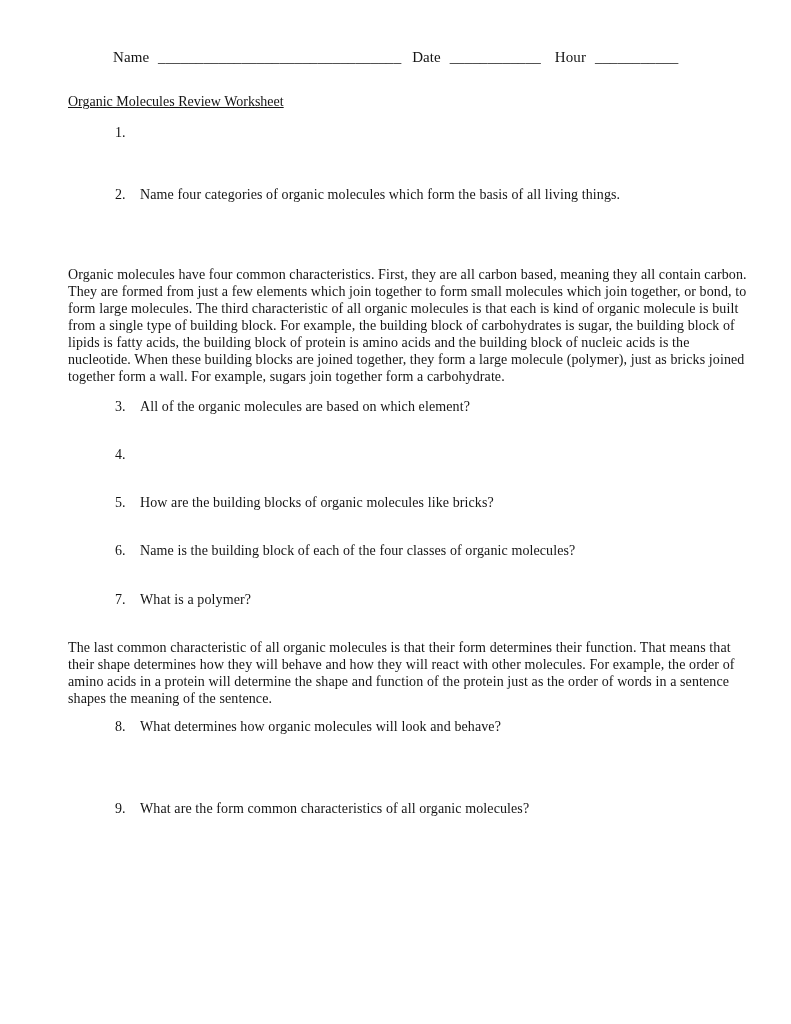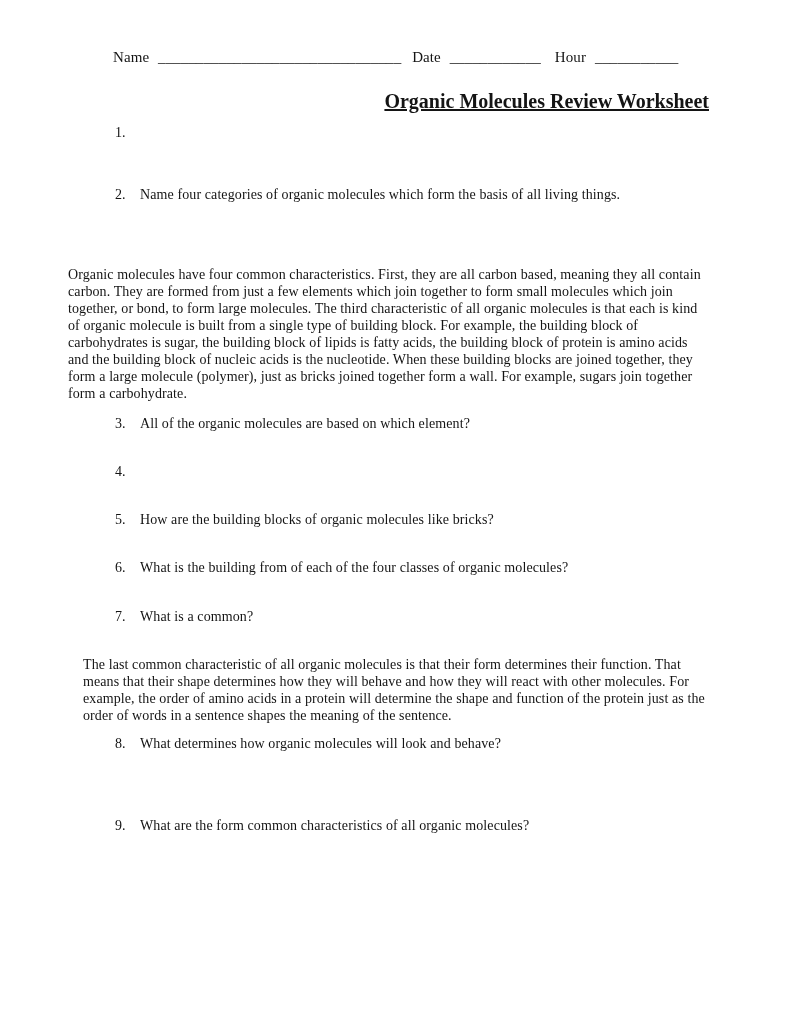--- a/index.html
+++ b/index.html
@@ -11,53 +11,53 @@
     position: relative;
     width: 791px;
     height: 1024px;
     margin: 0 auto;
     background: #ffffff;
     color: #141414;
     font-family: "Liberation Serif", "DejaVu Serif", serif;
     font-size: 14px;
     line-height: 17px;
     box-sizing: border-box;
-    padding: 47px 82px 0 68px;
+    padding: 47px 44px 0 68px;
     overflow: hidden;
   }
   .header-row {
     margin-left: 45px;
     font-size: 15px;
     line-height: 20px;
     white-space: nowrap;
     letter-spacing: 0.1px;
   }
   .header-row .label {
     display: inline-block;
   }
   .header-row .blank {
     display: inline-block;
     margin-left: 5px;
   }
   .gap-date { margin-left: 7px; }
   .gap-hour { margin-left: 10px; }
   .title {
     margin: 26px 0 0 0;
-    font-size: 20px;
+    font-size: 14px;
     line-height: 17px;
-    font-weight: bold;
+    font-weight: normal;
     text-decoration: underline;
-    text-align: right;
+    text-align: left;
   }
   .para {
     margin: 0;
     letter-spacing: 0.1px;
   }
   .para-characteristics { margin-top: 63px; }
-  .para-formfunction   { margin-top: 31px; margin-left: 15px; }
+  .para-formfunction   { margin-top: 31px; }
   .question {
     display: flex;
     padding-left: 47px;
     letter-spacing: 0.1px;
   }
   .qnum {
     flex: none;
     width: 25px;
   }
   .qtext { flex: 1; }
@@ -108,26 +108,26 @@
     <span class="qnum">4.</span>
   </div>
 
   <div class="question q5">
     <span class="qnum">5.</span>
     <span class="qtext">How are the building blocks of organic molecules like bricks?</span>
   </div>
 
   <div class="question q6">
     <span class="qnum">6.</span>
-    <span class="qtext">What is the building from of each of the four classes of organic molecules?</span>
+    <span class="qtext">Name is the building block of each of the four classes of organic molecules?</span>
   </div>
 
   <div class="question q7">
     <span class="qnum">7.</span>
-    <span class="qtext">What is a common?</span>
+    <span class="qtext">What is a polymer?</span>
   </div>
 
   <p class="para para-formfunction">The last common characteristic of all organic molecules is that their form determines their function. That means that their shape determines how they will behave and how they will react with other molecules. For example, the order of amino acids in a protein will determine the shape and function of the protein just as the order of words in a sentence shapes the meaning of the sentence.</p>
 
   <div class="question q8">
     <span class="qnum">8.</span>
     <span class="qtext">What determines how organic molecules will look and behave?</span>
   </div>
 
   <div class="question q9">

